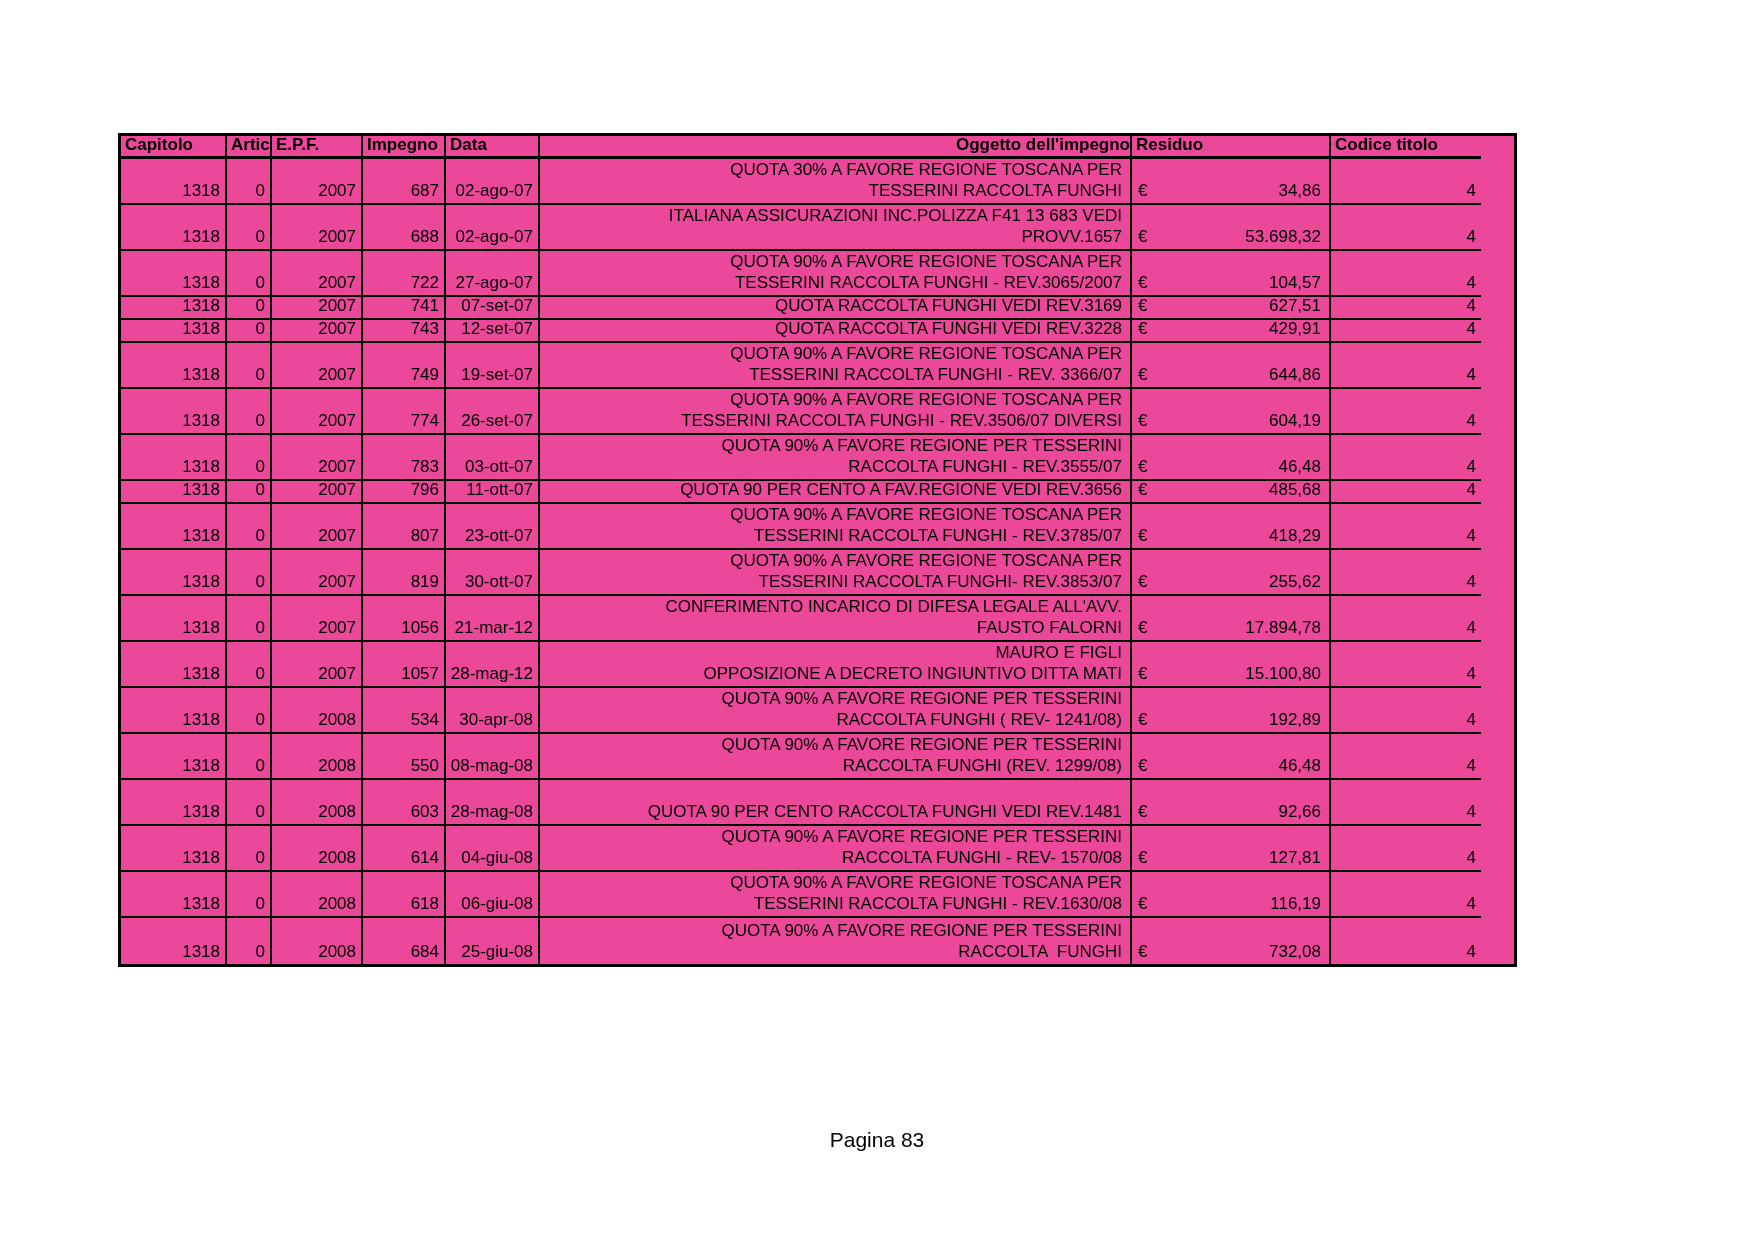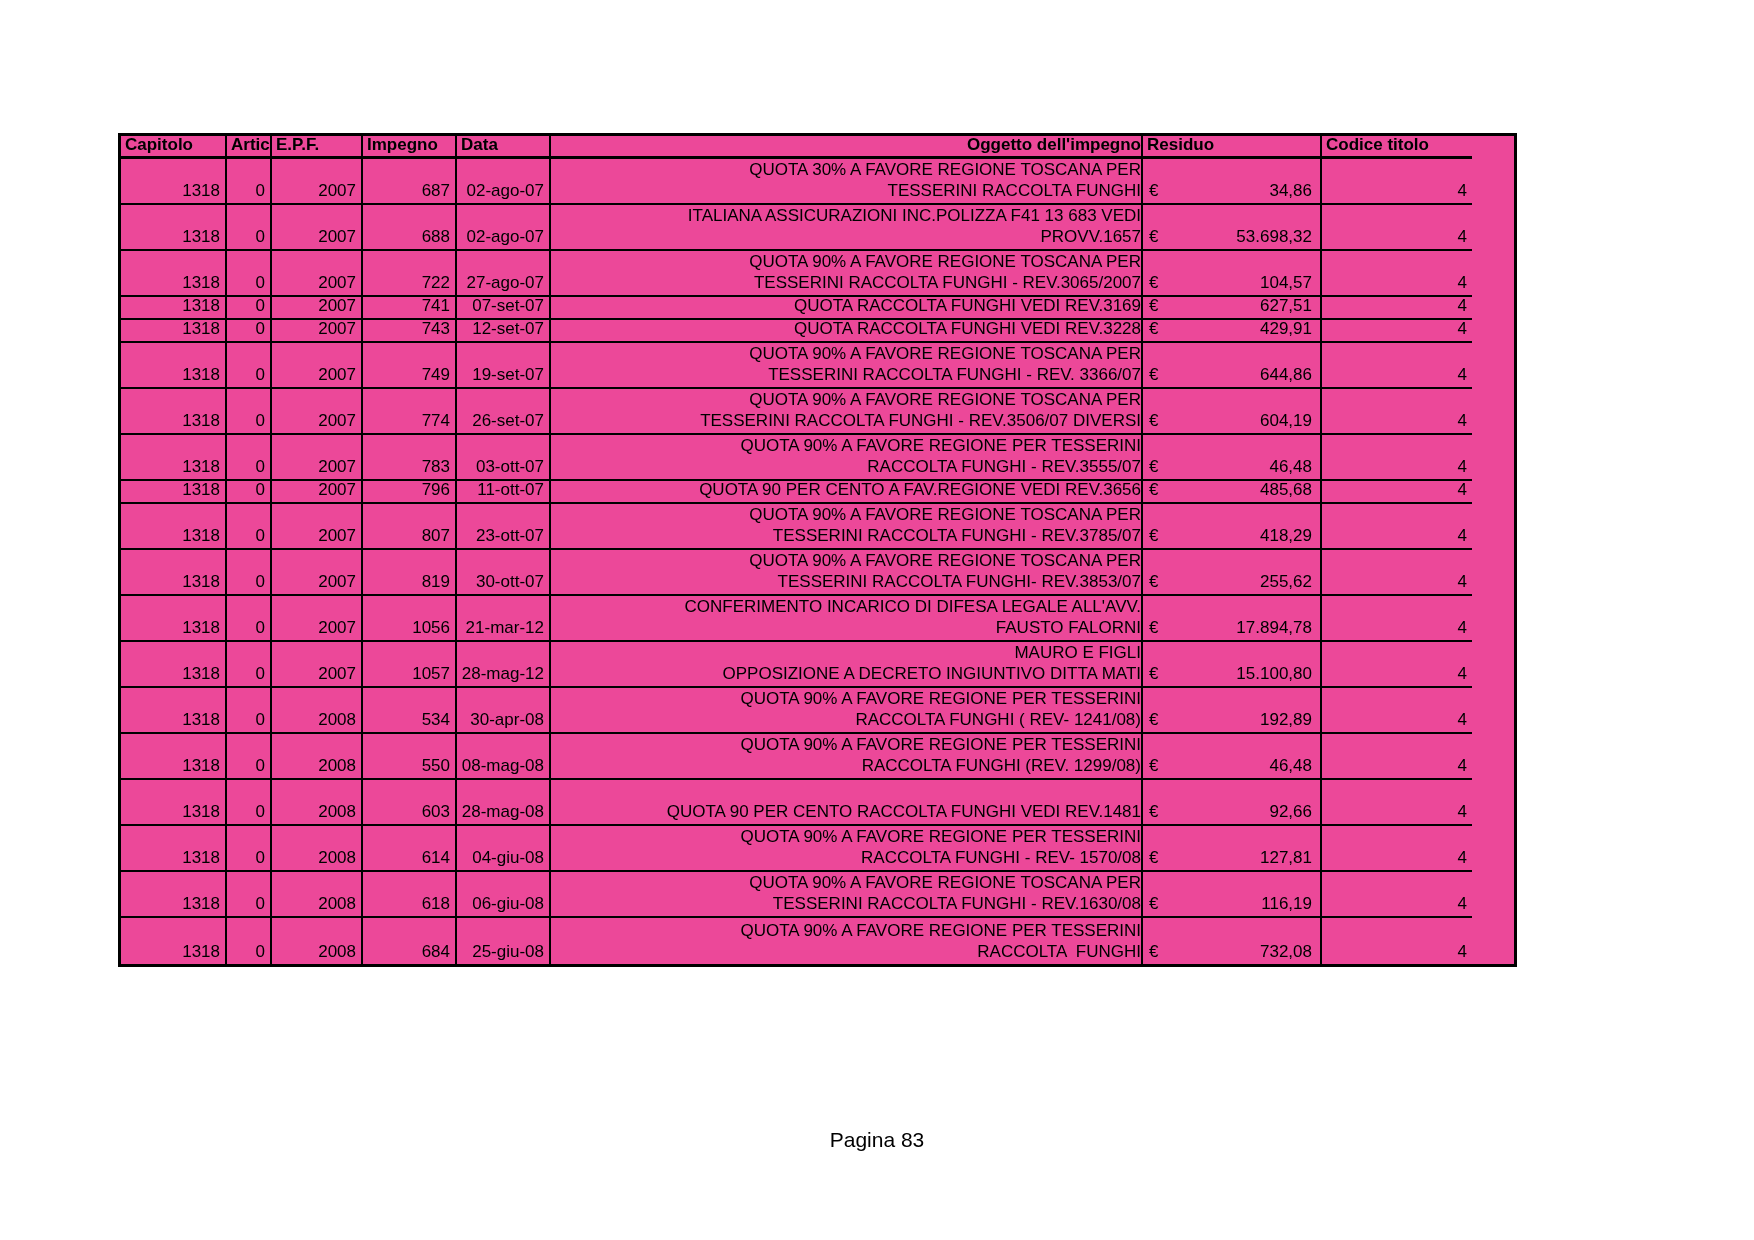--- a/index.html
+++ b/index.html
@@ -35,38 +35,38 @@
     justify-content:flex-end;
     font-size:17px;
     line-height:21px;
   }
   .cell:last-child{border-right:none;}
   .t-row:last-child .cell{border-bottom:none;}
   
   .c1{width:106px;}
   .c2{width:45px;}
   .c3{width:91px;}
-  .c4{width:94px;}
+  .c4{width:83px;}
   .c5{width:94px;}
   .c6{width:592px;text-align:right;}
-  .c7{width:179px;}
+  .c7{width:199px;}
   .c8{width:150px;}
   .head .cell{
     height:23px;
     border-bottom-width:3px;
     font-weight:bold;
     padding:0 0 1px 4px;
     justify-content:flex-end;
   }
   .num{
     text-align:right;
     padding:0 5px 2px 0;
   }
   .obj{
-    padding:0 0 2px 4px;
+    padding:0 8px 2px 4px;
   }
   .obj .line{white-space:pre;}
   .money{
     flex-direction:row;
     justify-content:space-between;
     align-items:flex-end;
     padding:0 8px 2px 6px;
   }
   .footer{
     position:absolute;

